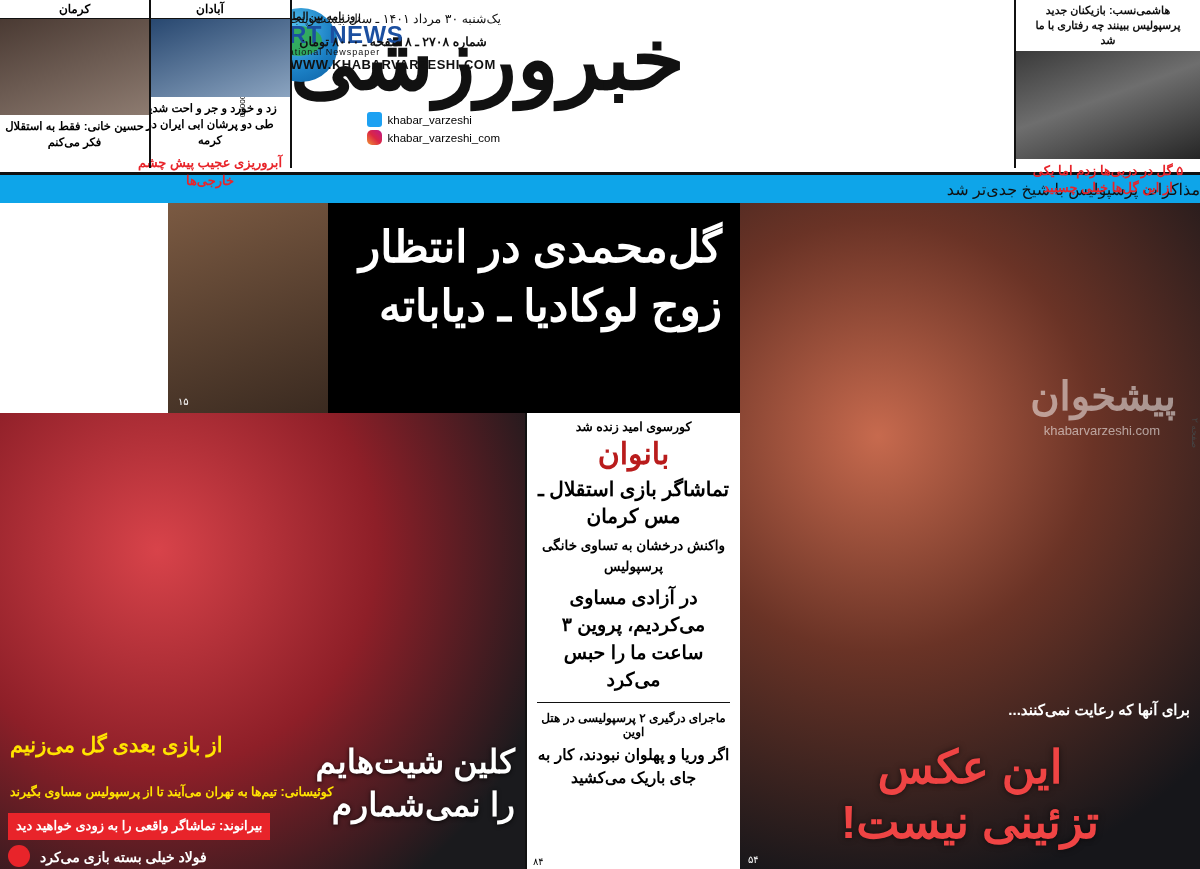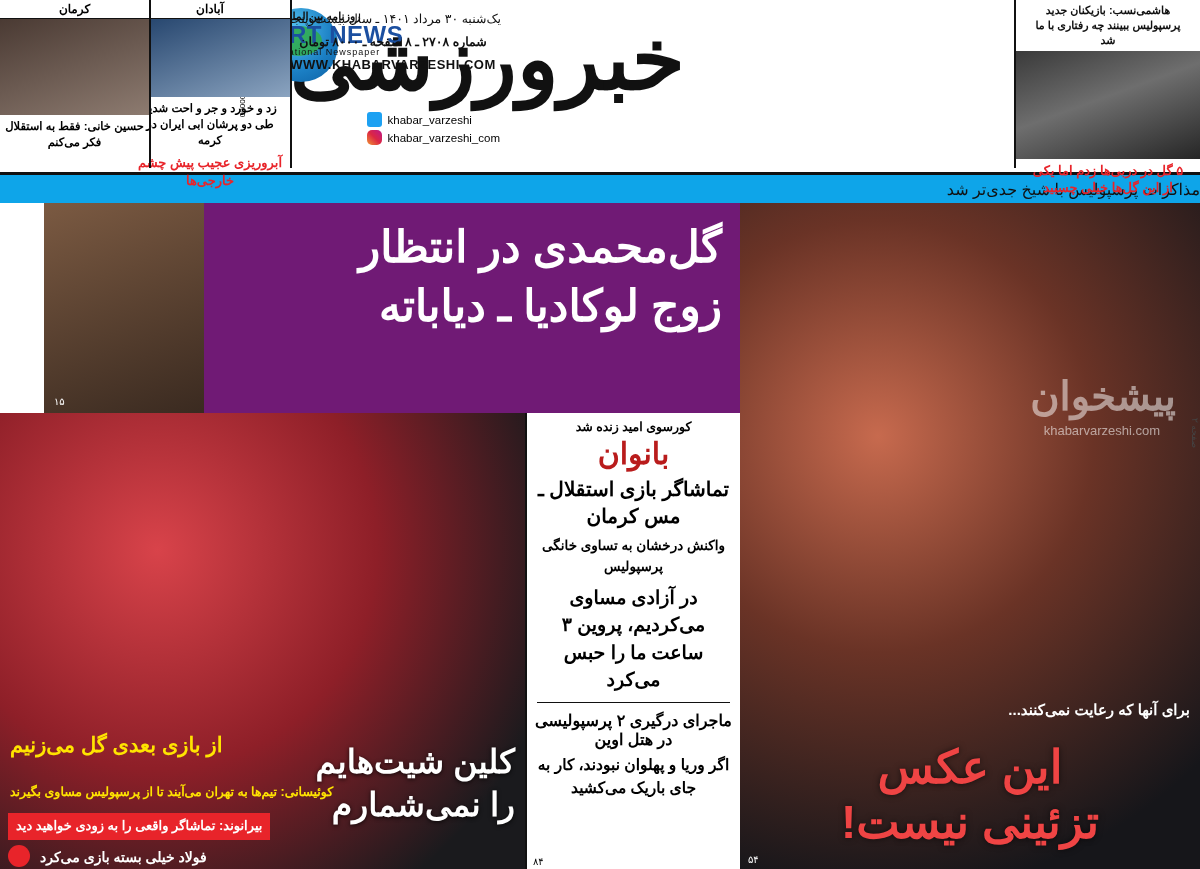--- a/index.html
+++ b/index.html
@@ -53,33 +53,33 @@
      linear-gradient(200deg,#2c2c30,#0d0d10);}
   .mp-watermark{position:absolute;right:24px;top:170px;font-size:40px;color:#ffffff;opacity:.5;font-weight:bold;}
   .mp-wm2{position:absolute;right:40px;top:220px;font-size:13px;color:#fff;opacity:.55;direction:ltr;}
   .mp-cap{position:absolute;right:10px;bottom:150px;font-size:15px;color:#fff;font-weight:bold;}
   .mp-head{position:absolute;right:12px;bottom:20px;left:12px;text-align:right;}
   .mp-head .l{font-size:46px;font-weight:bold;color:#ef4444;line-height:1.18;text-shadow:0 0 6px rgba(0,0,0,.6);text-align:center;}
   .mp-no{position:absolute;left:8px;bottom:4px;font-size:10px;color:#fff;}
   .sidebar-vert{position:absolute;right:0;top:215px;width:16px;writing-mode:vertical-rl;font-size:9px;color:#444;}
 
   
-  .redblock{position:absolute;right:460px;top:0;width:696px;height:210px;background:#701a75;}
+  .redblock{position:absolute;right:460px;top:0;width:572px;height:210px;background:#000000;}
   .rb-h1{color:#fff;font-size:44px;font-weight:bold;text-align:right;padding:16px 18px 0 18px;line-height:1.25;}
   .rb-num{position:absolute;left:10px;bottom:6px;color:#fff;font-size:10px;}
   .portrait{position:absolute;left:0;top:0;width:160px;height:210px;background:linear-gradient(160deg,#7b5a42,#3a2a20);}
 
   .midcol{position:absolute;right:460px;top:210px;width:215px;height:456px;background:#fff;border-left:2px solid #111;box-sizing:border-box;padding:6px 8px;}
   .mc-kicker{font-size:12.5px;font-weight:bold;text-align:center;}
   .mc-title{font-size:30px;font-weight:bold;color:#b91c1c;text-align:center;line-height:1.2;margin:2px 0 4px;}
   .mc-sub{font-size:20px;font-weight:bold;text-align:center;line-height:1.35;}
   .mc-small{font-size:13.5px;font-weight:bold;text-align:center;line-height:1.55;margin-top:6px;}
   .mc-body{font-size:19px;font-weight:bold;text-align:center;line-height:1.45;margin-top:6px;}
   .mc-rule{border-top:1px solid #111;margin:8px 2px;}
-  .mc-k2{font-size:16px;font-weight:bold;text-align:center;}
+  .mc-k2{font-size:12px;font-weight:bold;text-align:center;}
   .mc-body2{font-size:15.5px;font-weight:bold;text-align:center;line-height:1.5;margin-top:4px;}
   .mc-no{position:absolute;left:6px;bottom:2px;font-size:10px;}
 
   .rightcol{position:absolute;right:675px;top:210px;width:525px;height:456px;background:#111;overflow:hidden;}
   .rc-img{position:absolute;inset:0;background:
      radial-gradient(circle at 30% 30%,#d8434a,#8e1f28 45%,#1a1a1d 85%),
      linear-gradient(160deg,#3b3b40,#101014);}
   .rc-badge{position:absolute;left:8px;top:400px;background:#e8242a;color:#fff;font-size:13px;font-weight:bold;text-align:right;padding:4px 8px;line-height:1.45;}
   .rc-head{position:absolute;left:10px;right:10px;bottom:42px;text-align:right;}
   .rc-head .l{font-size:33px;font-weight:bold;color:#fff;line-height:1.3;text-shadow:0 1px 4px rgba(0,0,0,.8);}

